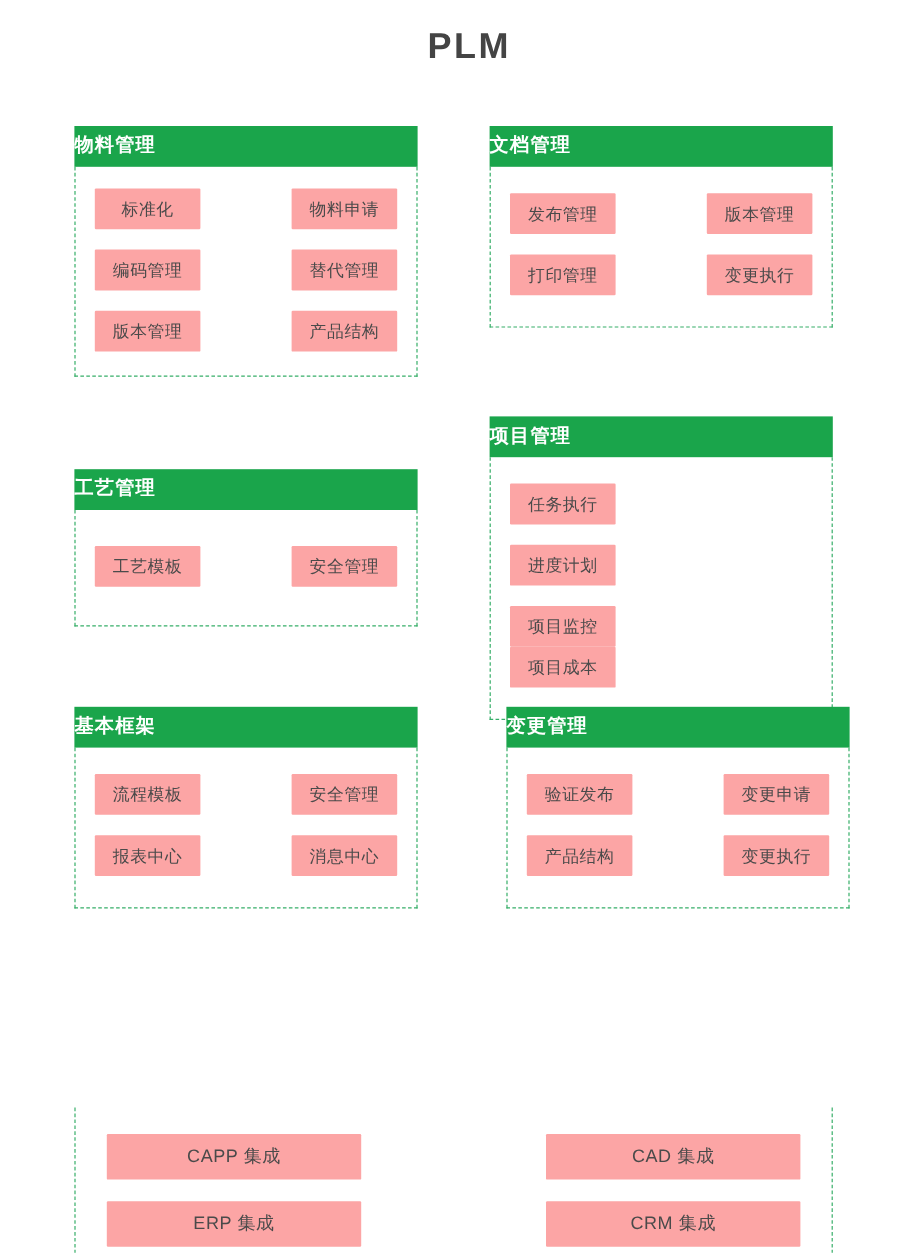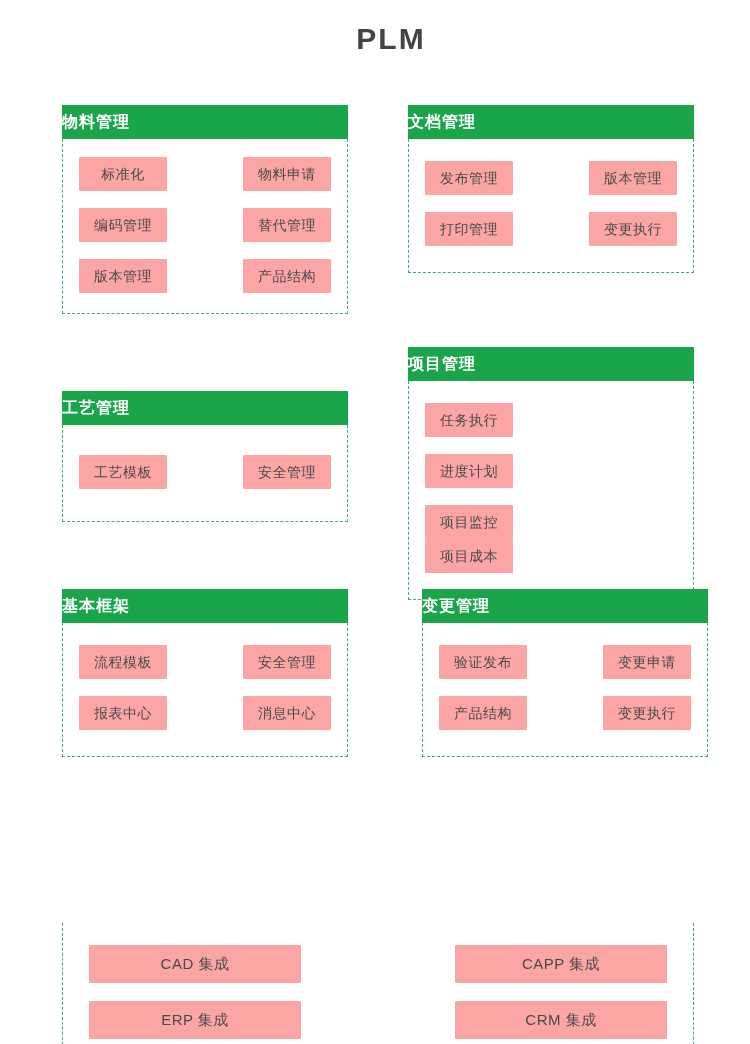--- a/index.html
+++ b/index.html
@@ -194,21 +194,21 @@
           <div class="chip">变更申请</div>
           <div class="chip">产品结构</div>
           <div class="chip">变更执行</div>
         </div>
       </div>
 
     </div>
 
     <div class="full-row" id="integration-card">
       <div class="card-body wide">
+        <div class="chip">CAPP 集成</div>
         <div class="chip">CAD 集成</div>
-        <div class="chip">CAPP 集成</div>
         <div class="chip">ERP 集成</div>
         <div class="chip">CRM 集成</div>
       </div>
     </div>
 
   </div>
 </div>
 
 </body></html>

